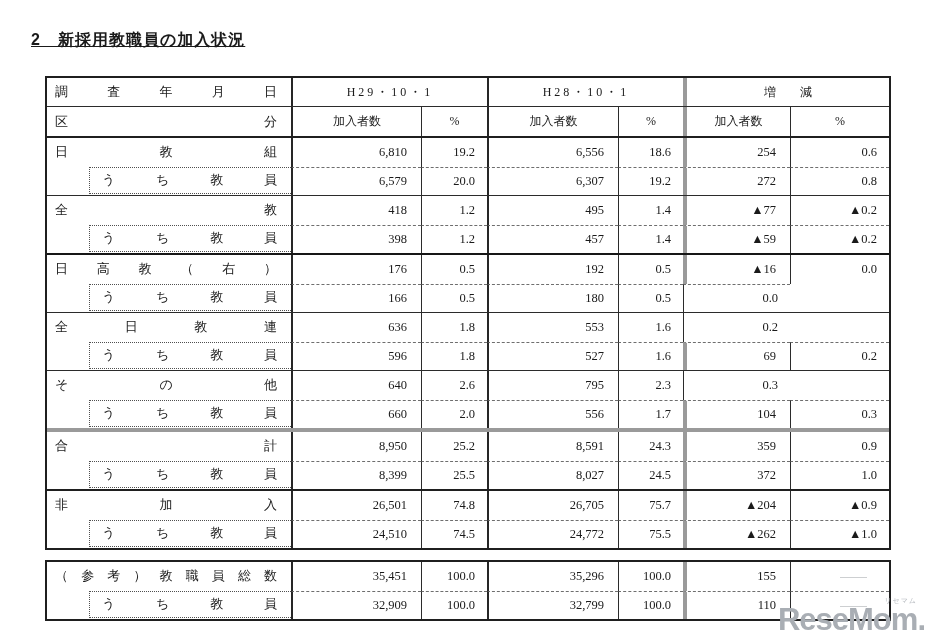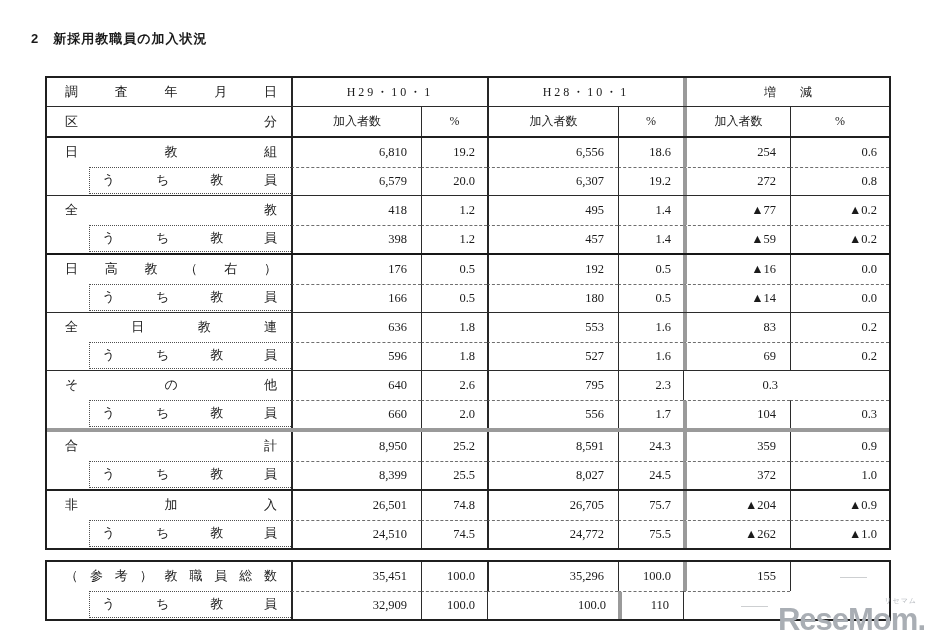--- a/index.html
+++ b/index.html
@@ -4,21 +4,21 @@
 <style>
   html,body{margin:0;padding:0;}
   body{
     width:930px;height:637px;position:relative;background:#ffffff;
     font-family:"Liberation Serif","DejaVu Serif",serif;
     color:#1a1a1a;overflow:hidden;
   }
   .page-title{
     position:absolute;left:31px;top:30px;
     font-family:"Liberation Sans","DejaVu Sans",sans-serif;
-    font-weight:bold;font-size:13px;letter-spacing:1px;white-space:pre;
+    font-weight:bold;font-size:16px;letter-spacing:1px;white-space:pre;text-decoration:underline;
   }
   .tbl{
     position:absolute;left:45px;width:846px;box-sizing:border-box;
     border:2px solid #1f1f1f;background:#fff;
   }
   .tbl-main{top:76px;}
   .tbl-non{top:489px;}
   .tbl-ref{top:560px;}
   .row{
     display:grid;
@@ -30,21 +30,21 @@
   .cell{
     box-sizing:border-box;display:flex;align-items:center;min-width:0;
     font-size:13px;
   }
   .c2,.c4{border-left:2px solid #262626;}
   .c3,.c5,.c7{border-left:1px solid #2b2b2b;}
   .c6{border-left:4px solid #9a9a9a;}
   .hd{justify-content:center;font-size:12px;}
   .period{letter-spacing:3px;}
   .chg{letter-spacing:0;}
-  .lbl{position:relative;padding:0 14px 0 18px;}
+  .lbl{position:relative;padding:0 14px 0 8px;}
   .spread{
     width:100%;text-align:justify;text-align-last:justify;
     font-size:13px;white-space:nowrap;
   }
   .num,.pct{
     justify-content:flex-end;
     font-size:12.5px;
   }
   .num{padding-right:14px;}
   .pct{padding-right:12px;}
@@ -163,34 +163,32 @@
         <div class="row sub">
           <div class="cell lbl">
             <div class="uchibox">
               <span class="spread">うち教員</span>
             </div>
           </div>
           <div class="cell c2 num">166</div>
           <div class="cell c3 pct">0.5</div>
           <div class="cell c4 num">180</div>
           <div class="cell c5 pct">0.5</div>
-          <div class="cell c6 num">▲14</div>
           <div class="cell c7 pct">0.0</div>
         </div>
       </div>
       <div class="group sep-normal">
         <div class="row main">
           <div class="cell lbl">
             <span class="spread">全日教連</span>
           </div>
           <div class="cell c2 num">636</div>
           <div class="cell c3 pct">1.8</div>
           <div class="cell c4 num">553</div>
           <div class="cell c5 pct">1.6</div>
-          <div class="cell c6 num">83</div>
           <div class="cell c7 pct">0.2</div>
         </div>
         <div class="row sub">
           <div class="cell lbl">
             <div class="uchibox">
               <span class="spread">うち教員</span>
             </div>
           </div>
           <div class="cell c2 num">596</div>
           <div class="cell c3 pct">1.8</div>
@@ -300,20 +298,21 @@
           <div class="cell c7 pct dash">―――</div>
         </div>
         <div class="row sub">
           <div class="cell lbl">
             <div class="uchibox">
               <span class="spread">うち教員</span>
             </div>
           </div>
           <div class="cell c2 num">32,909</div>
           <div class="cell c3 pct">100.0</div>
+          <div class="cell c4 num">32,799</div>
           <div class="cell c5 pct">100.0</div>
           <div class="cell c6 num">110</div>
           <div class="cell c7 pct dash">―――</div>
         </div>
       </div>
     </div>
 </div>
 
 <div class="watermark">
   <span class="wm-small">リセマム</span><span>ReseMom</span><span>.</span>

